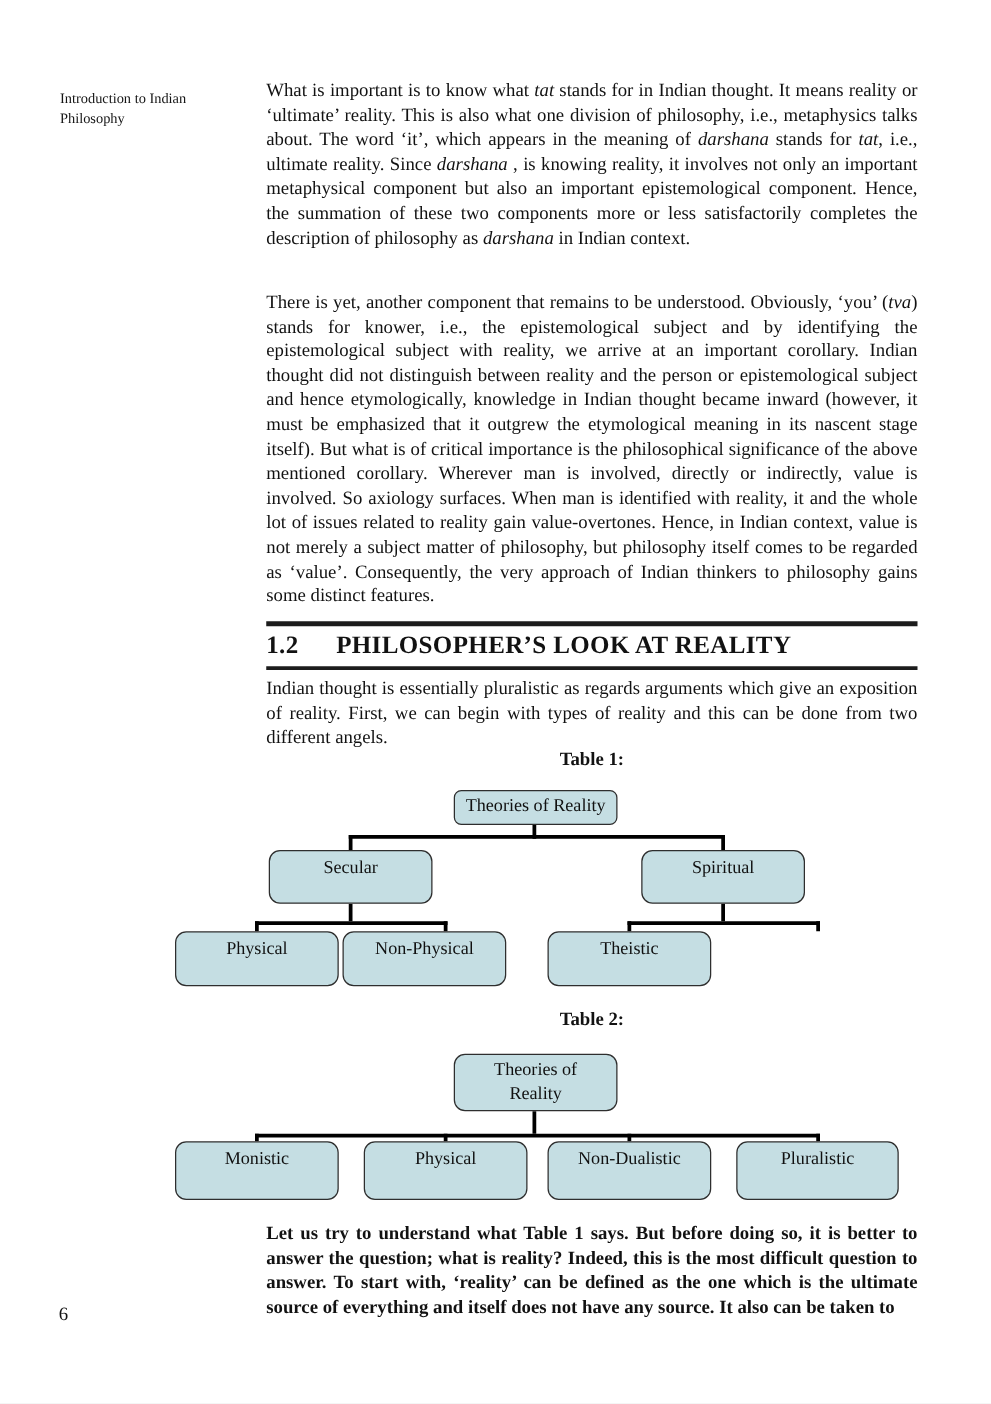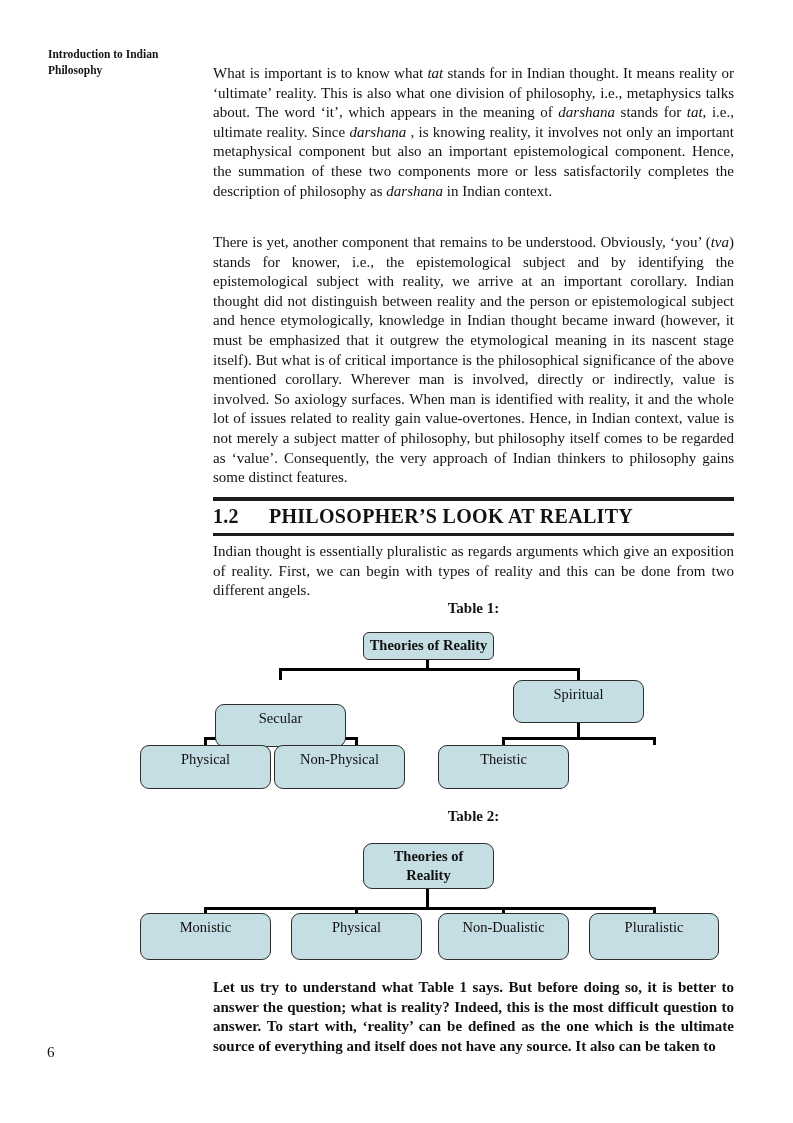--- a/index.html
+++ b/index.html
@@ -2,22 +2,22 @@
 <html><head>
 <meta charset="utf-8">
 <style>
   html,body { margin:0; padding:0; background:#e8e8e8; }
   .page {
     position:relative; width:793px; height:1123px; margin:0 auto;
     background:#ffffff; font-family:"Liberation Serif", serif; color:#121212;
     overflow:hidden;
   }
   .sidebar-title {
-    position:absolute; left:48px; top:46px; width:155px;
-    font-weight:bold; font-size:11.5px; line-height:1.4; color:#151515;
+    position:absolute; left:48px; top:71px; width:155px;
+    font-weight:normal; font-size:11.5px; line-height:1.4; color:#151515;
   }
   .para {
     position:absolute; left:213px; width:521px;
     font-size:15px; line-height:19.6px; text-align:justify;
   }
   #p1 { top:64px; }
   #p2 { top:233px; }
   #p3 { top:542px; }
   #p4 { top:978px;font-weight:bold; }
   .heading {
@@ -36,25 +36,25 @@
   #t2-label { top:808px; }
   .tree { position:absolute; left:140px; width:579px; }
   #tree1 { top:632px; height:160px; }
   #tree2 { top:843px; height:120px; }
   .node {
     position:absolute; box-sizing:border-box;
     background:#c5dee3; border:1.3px solid #2e2e2e; border-radius:9px;
     text-align:center; font-size:14.5px; color:#101010;
   }
   .node-top { padding-top:5px; }
-  .bold { font-weight:bold; }
+  .bold { font-weight:normal; }
   .line { position:absolute; background:#000; }
   
   .n-t1-root   { left:223px; top:0;    width:131px; height:28px; line-height:25px; border-radius:6px; }
-  .n-secular   { left:75px;  top:48px; width:131px; height:43px;margin-top:24px; }
+  .n-secular   { left:75px;  top:48px; width:131px; height:43px; }
   .n-spiritual { left:373px; top:48px; width:131px; height:43px; }
   .n-physical  { left:0;     top:113px; width:131px; height:44px; }
   .n-nonphys   { left:134px; top:113px; width:131px; height:44px; }
   .n-theistic  { left:298px; top:113px; width:131px; height:44px; }
   .n-nontheist { left:449px; top:113px; width:130px; height:44px; }
   
   .l-t1-rootstub { left:286px; top:28px;  width:3px;   height:11px; }
   .l-t1-h1       { left:139px; top:36px;  width:301px; height:3px; }
   .l-t1-secstub  { left:139px; top:36px;  width:3px;   height:12px; }
   .l-t1-spistub  { left:437px; top:36px;  width:3px;   height:12px; }

